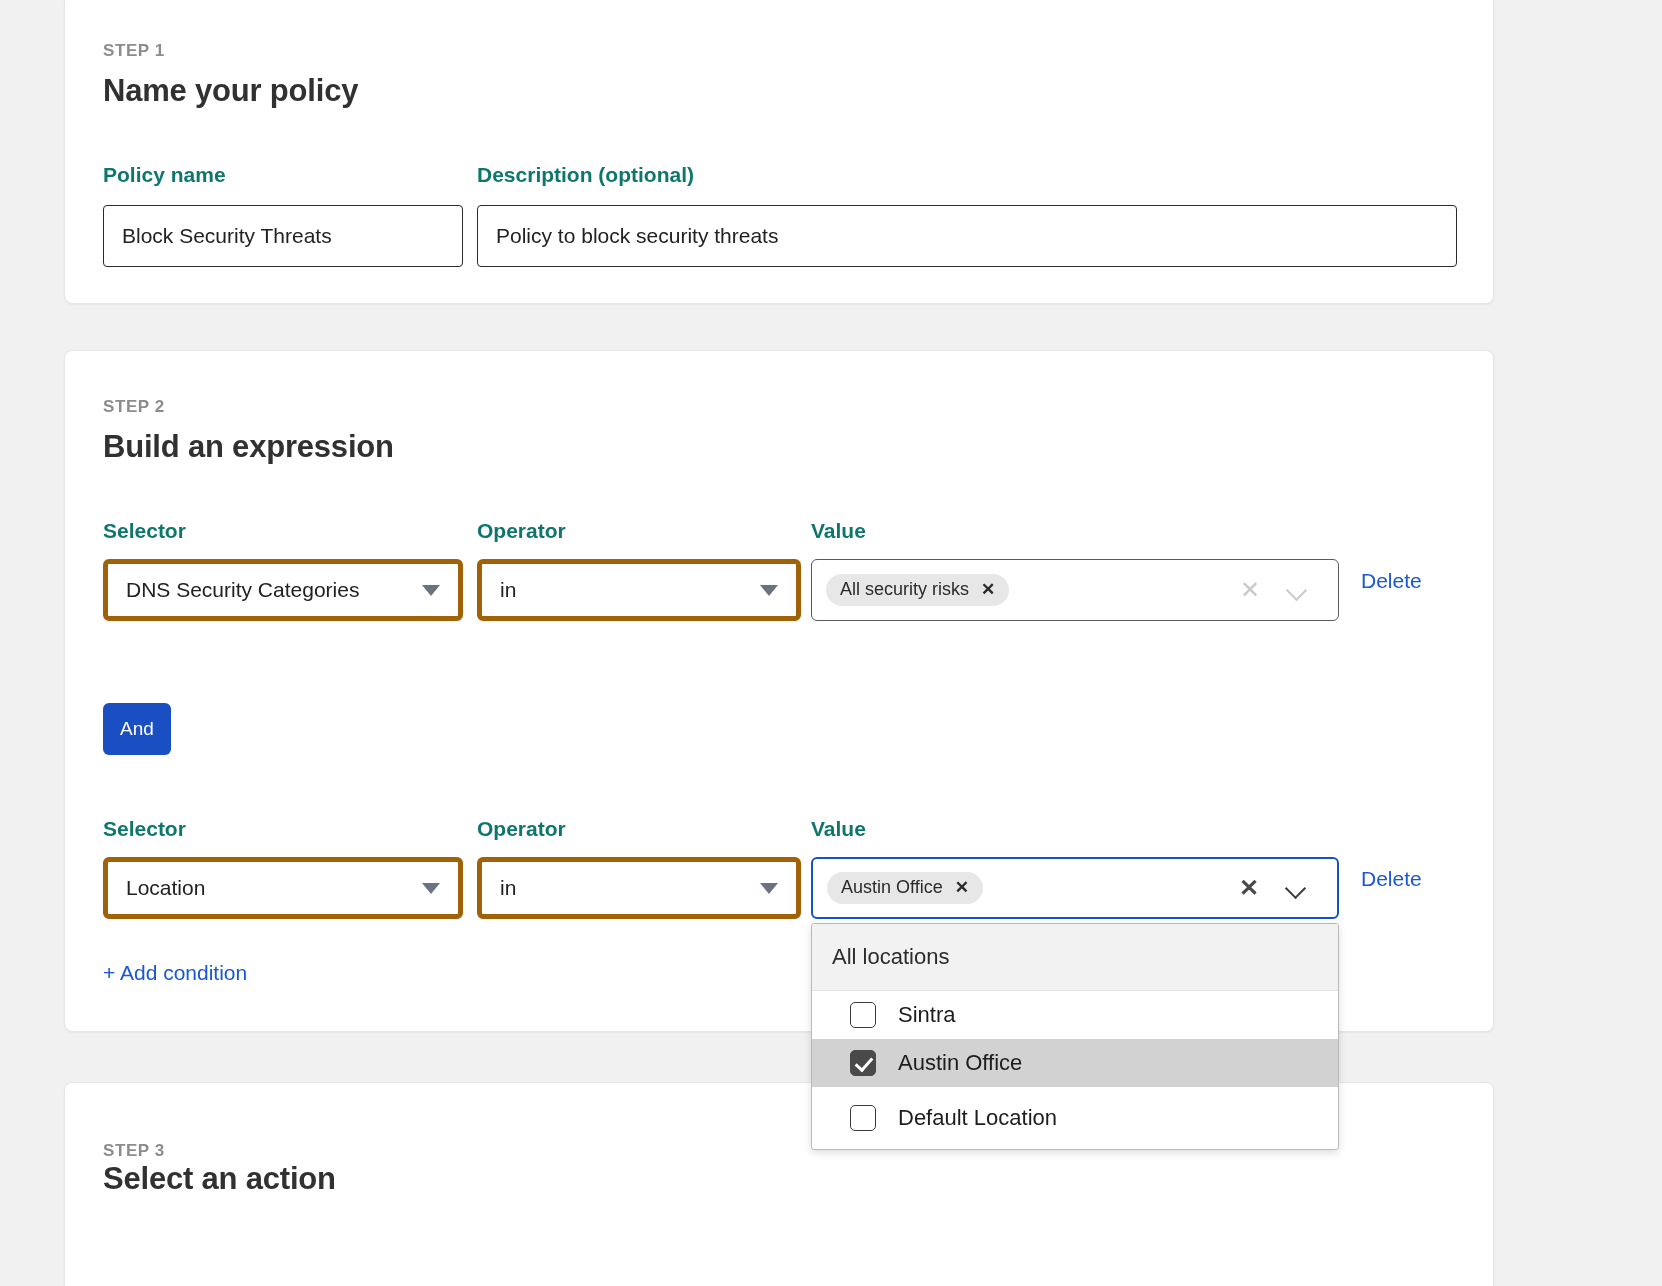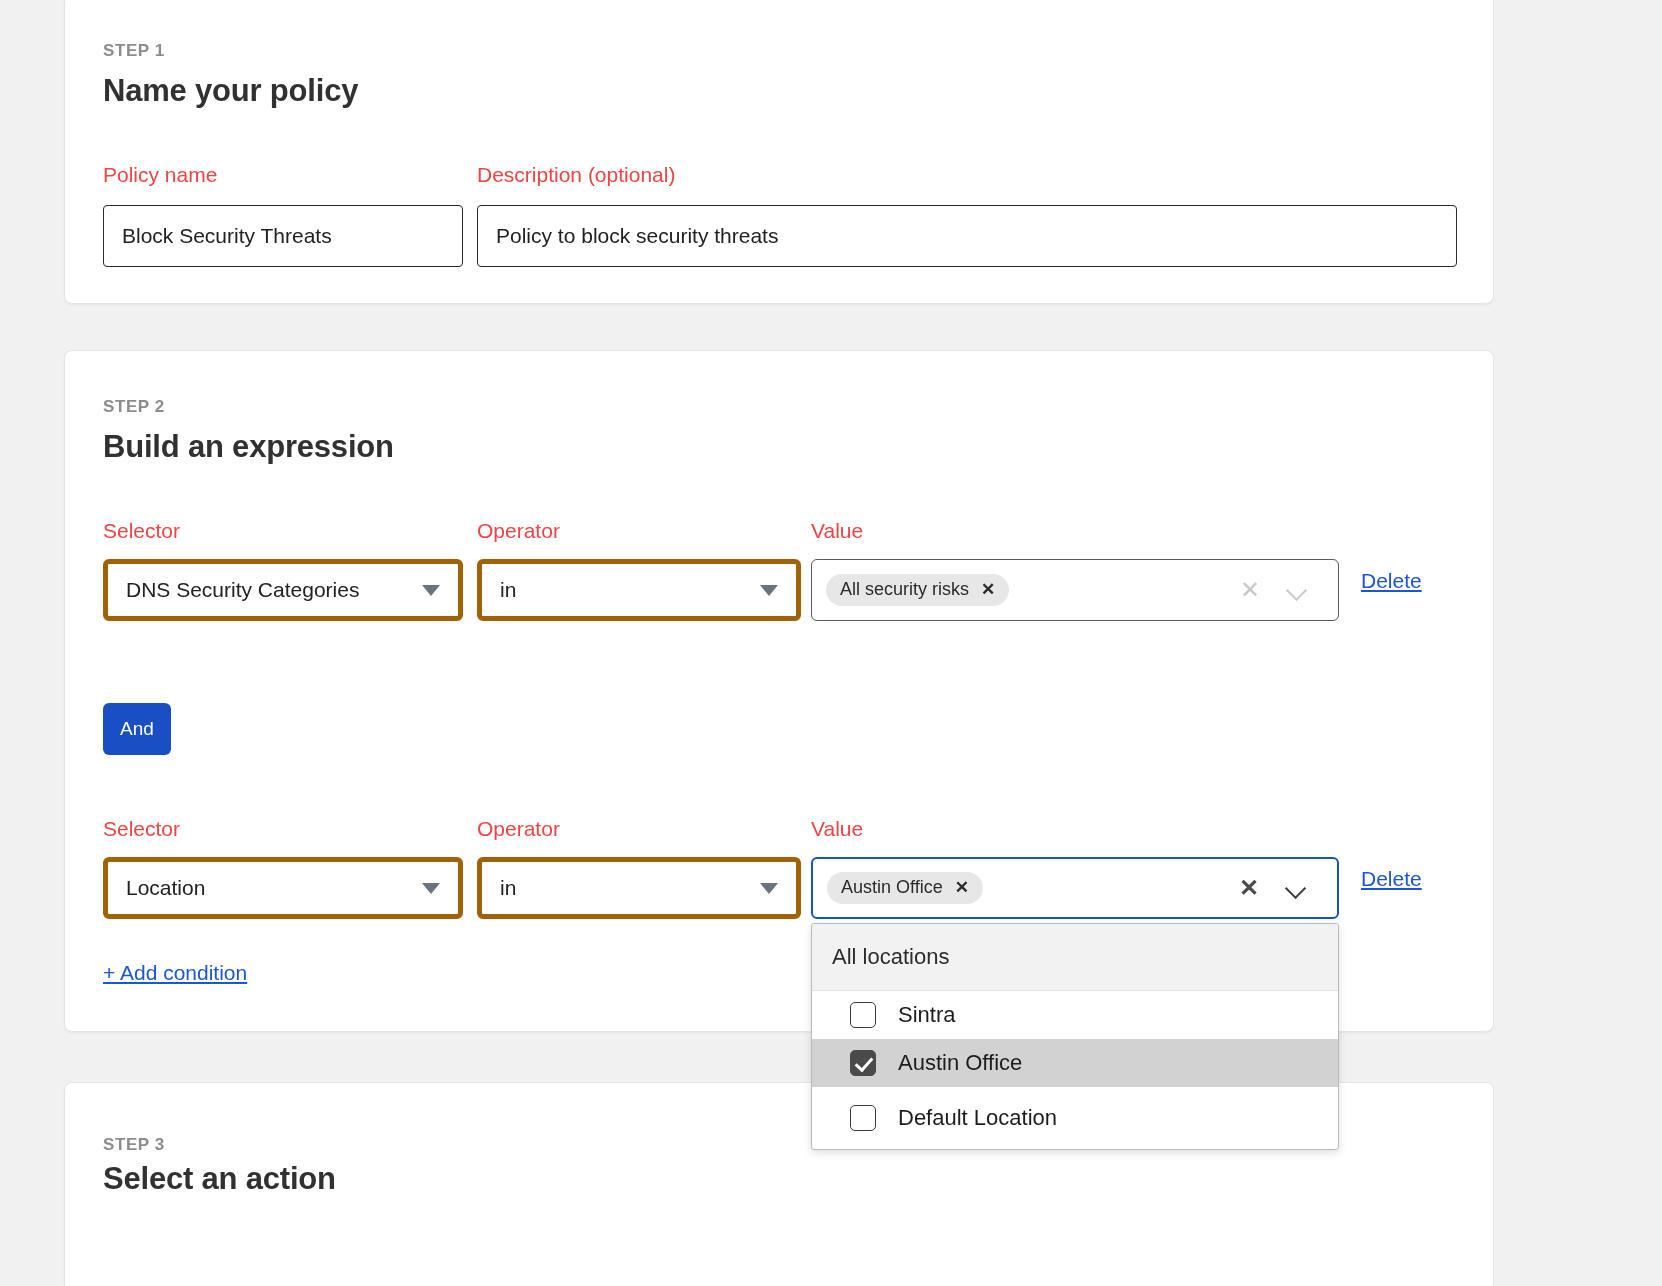--- a/index.html
+++ b/index.html
@@ -42,22 +42,22 @@
     position: absolute;
     font-size: 31px;
     font-weight: 700;
     color: #313131;
     letter-spacing: -0.2px;
   }
 
   .field-label {
     position: absolute;
     font-size: 21px;
-    color: #ef4444;
-    font-weight: 400;
+    color: #0f766e;
+    font-weight: 700;
   }
 
   .text-input {
     position: absolute;
     height: 62px;
     background: #fff;
     border: 1px solid #2a2a2a;
     border-radius: 4px;
     display: flex;
     align-items: center;
@@ -142,21 +142,20 @@
     transform: rotate(45deg);
   }
   .vf-chev.muted { color: #c9c9c9; }
   .vf-chev.dark { color: #3c3c3c; }
 
   .link {
     position: absolute;
     font-size: 21px;
     color: #1a57d0;
     cursor: pointer;
-    text-decoration: underline;
   }
 
   .and-btn {
     position: absolute;
     background: #1a4fc4;
     color: #ffffff;
     border: none;
     border-radius: 6px;
     font-size: 19px;
     font-family: "Liberation Sans", sans-serif;
@@ -308,17 +307,17 @@
       </div>
 
       <div class="dd-item pad-last">
         <span class="cbox"></span>
         <span>Default Location</span>
       </div>
     </div>
   </div>
 
   <div class="card" id="card-step3">
-    <div class="step-label" style="left:38px; top:52px;">STEP 3</div>
+    <div class="step-label" style="left:38px; top:58px;">STEP 3</div>
     <div class="step-title" style="left:38px; top:78px;">Select an action</div>
   </div>
 
 </div>
 
 </body></html>

